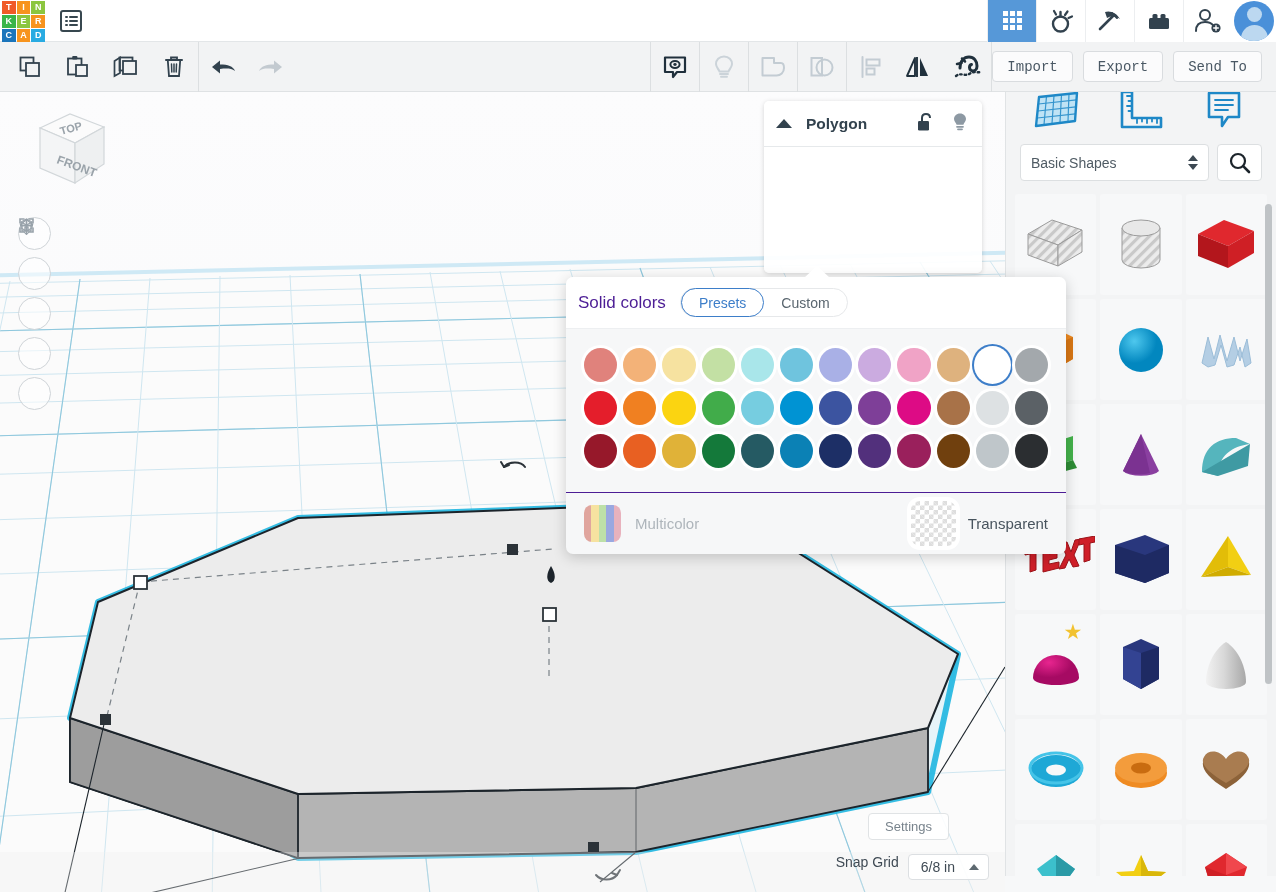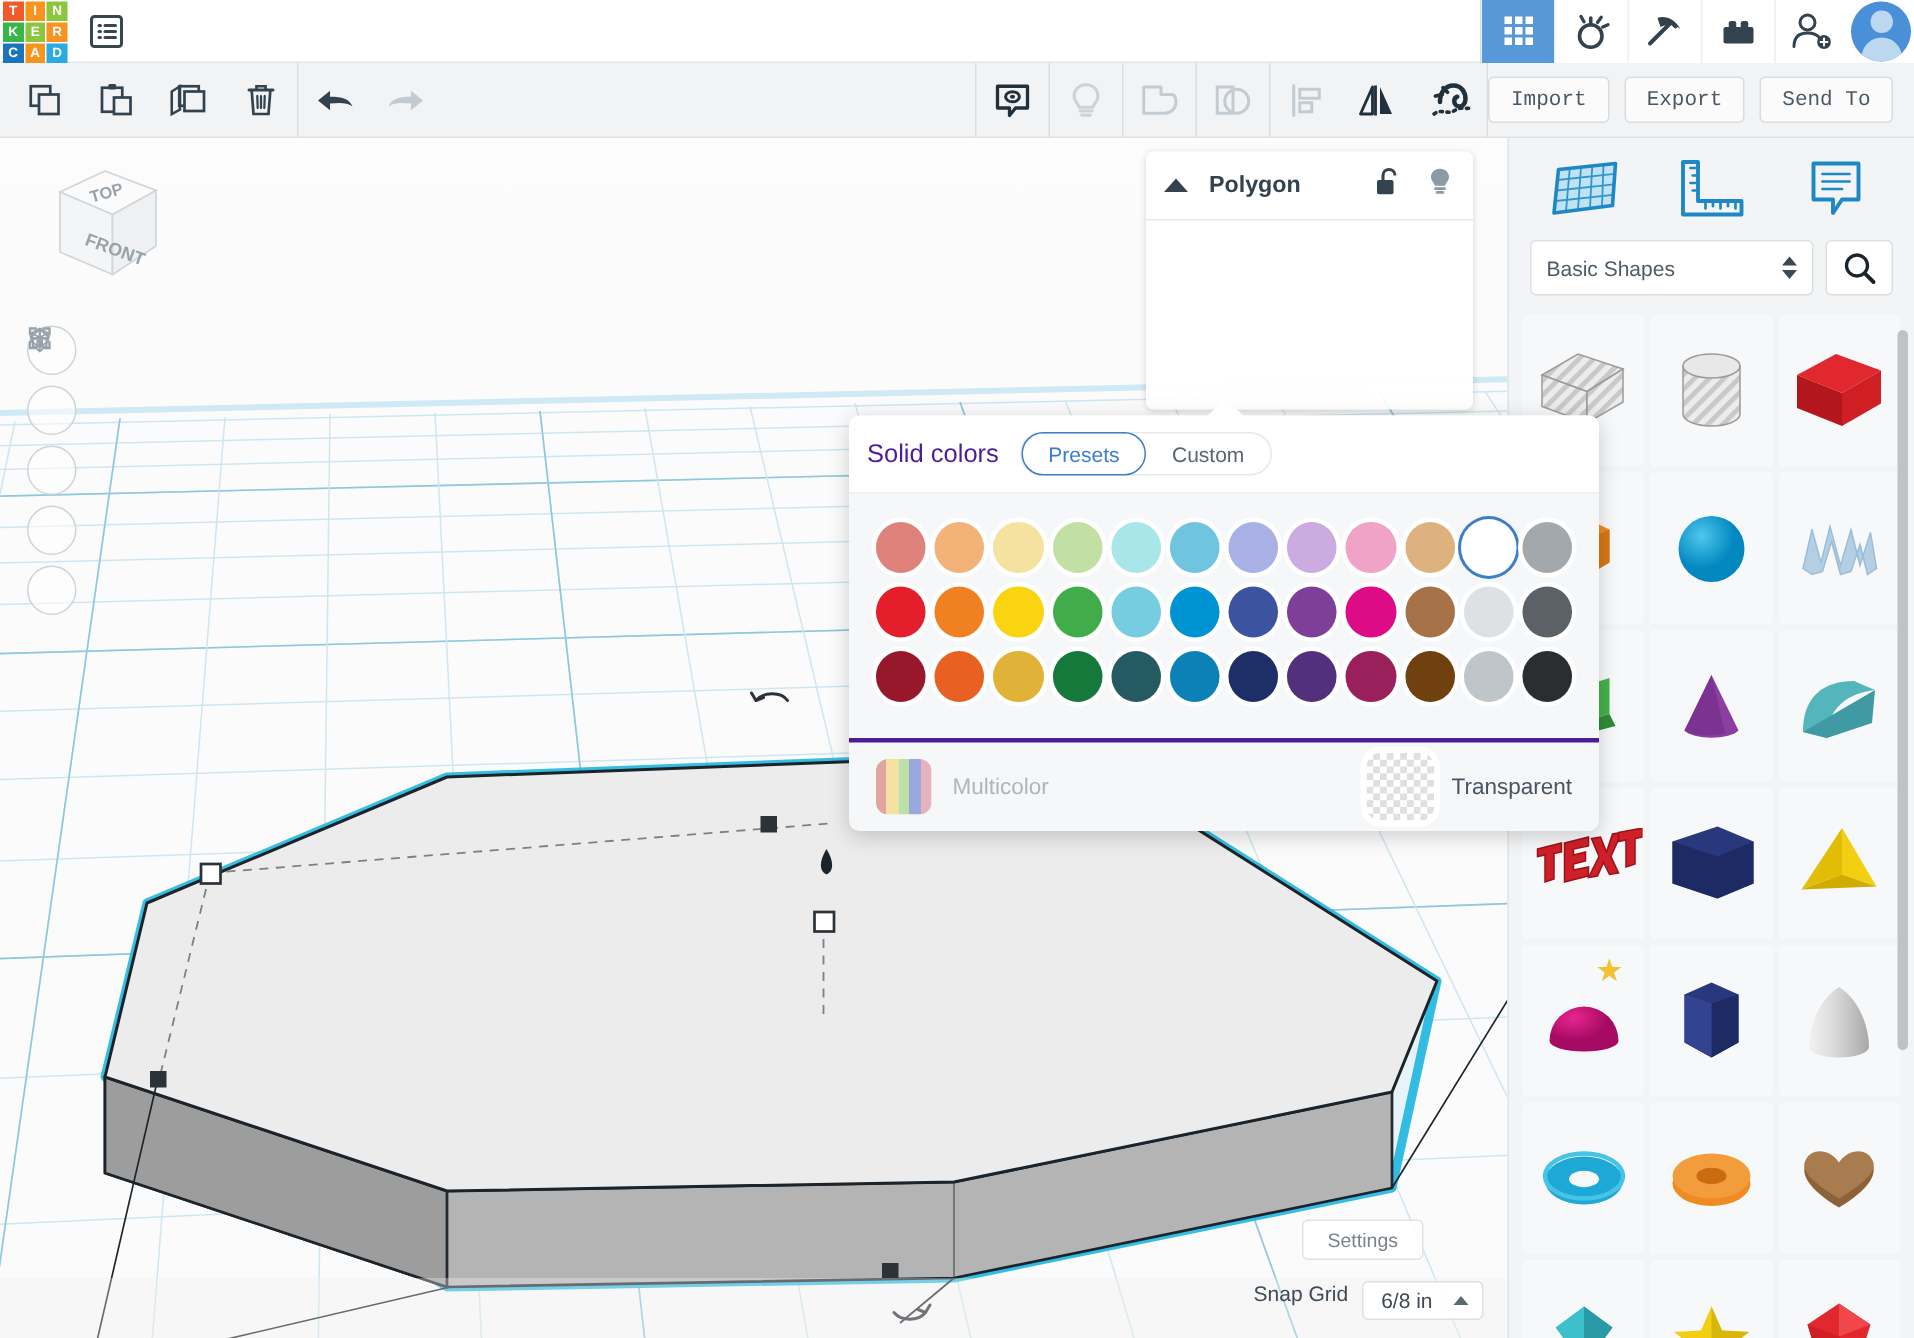--- a/index.html
+++ b/index.html
@@ -175,41 +175,41 @@
   .seg.on { border: 1.6px solid #3d7ec9; color:#3d7ec9; }
   .cp-grid { padding: 19px 18px 0 18px; display:flex; flex-direction:column; gap: 9px; }
   .cp-row { display:flex; gap: 6px; }
   .sw {
     width: 34px; height: 34px; border-radius: 50%; cursor: pointer;
     box-shadow: 0 0 0 3px #fff, 0 1px 2px rgba(0,0,0,.09);
   }
   .sw.sel { box-shadow: 0 0 0 2px #fff, 0 0 0 4px #3d7ec9; }
   .cp-foot {
     position:absolute; bottom: 0; left: 0; right: 0; height: 62px;
-    border-top: 3px solid #4c1d95; display:flex; align-items:center; padding: 0 18px;
+    border-top: 1px solid #4c1d95; display:flex; align-items:center; padding: 0 18px;
   }
   .multi {
     width: 37px; height: 37px; border-radius: 8px; overflow:hidden; display:flex;
   }
   .multi i { flex: 1; height: 100%; }
   .multilabel { margin-left: 14px; font-size: 15px; color:#aeb5bb; }
   .transp-wrap { margin-left: auto; display:flex; align-items:center; gap: 12px; cursor:pointer; }
   .transp {
     width: 45px; height: 45px; border-radius: 9px; background:#fff;
     background-image:
       linear-gradient(45deg,#dedede 25%,transparent 25%,transparent 75%,#dedede 75%),
       linear-gradient(45deg,#dedede 25%,transparent 25%,transparent 75%,#dedede 75%);
     background-size: 9px 9px; background-position: 0 0, 4.5px 4.5px;
     box-shadow: 0 0 0 4px #fff;
   }
   .transplabel { font-size: 15px; color:#48545e; }
 
   
   .sidebar {
-    position:absolute; top: 92px; right: 0; width: 271px; height: 800px;
+    position:absolute; top: 76px; right: 0; width: 271px; height: 800px;
     background:#f3f4f5; border-left: 1px solid #e0e3e5; z-index: 50;
   }
   .sb-icons { height: 68px; display:flex; align-items:center; justify-content: space-around; padding: 0 10px; }
   .sb-icon { width: 60px; height: 48px; display:flex; align-items:center; justify-content:center; cursor:pointer; }
   .sb-search { display:flex; gap: 8px; padding: 0 14px 12px 14px; }
   .sb-select {
     flex: 1; height: 37px; background:#fff; border: 1px solid #dcdfe1; border-radius: 4px;
     display:flex; align-items:center; padding: 0 10px; font-size: 14px; color:#4f5b64; cursor: pointer;
   }
   .updown { margin-left:auto; display:flex; flex-direction:column; gap: 3px; align-items:center; }

